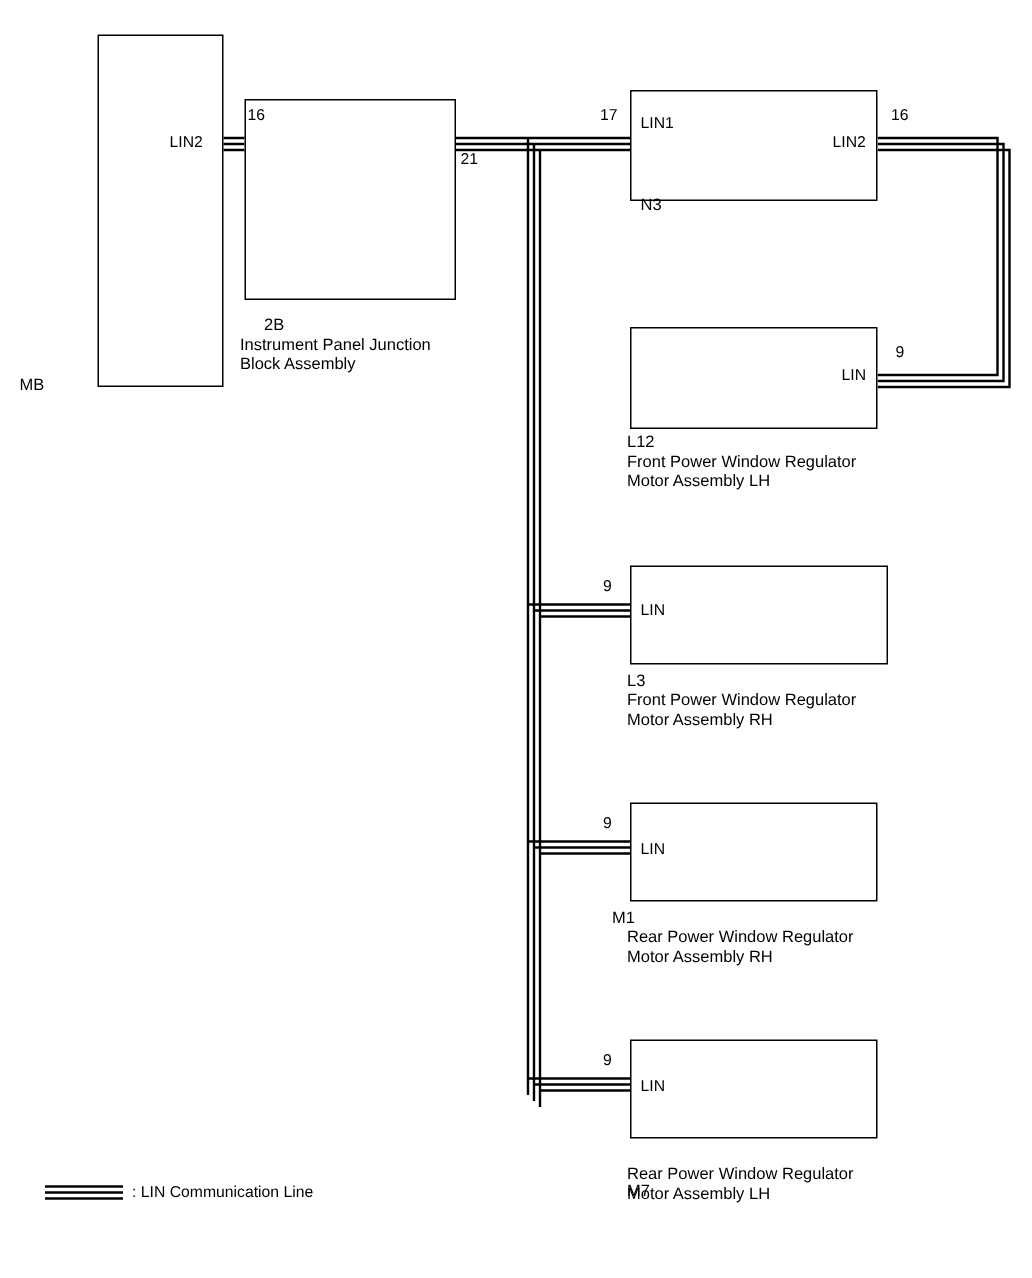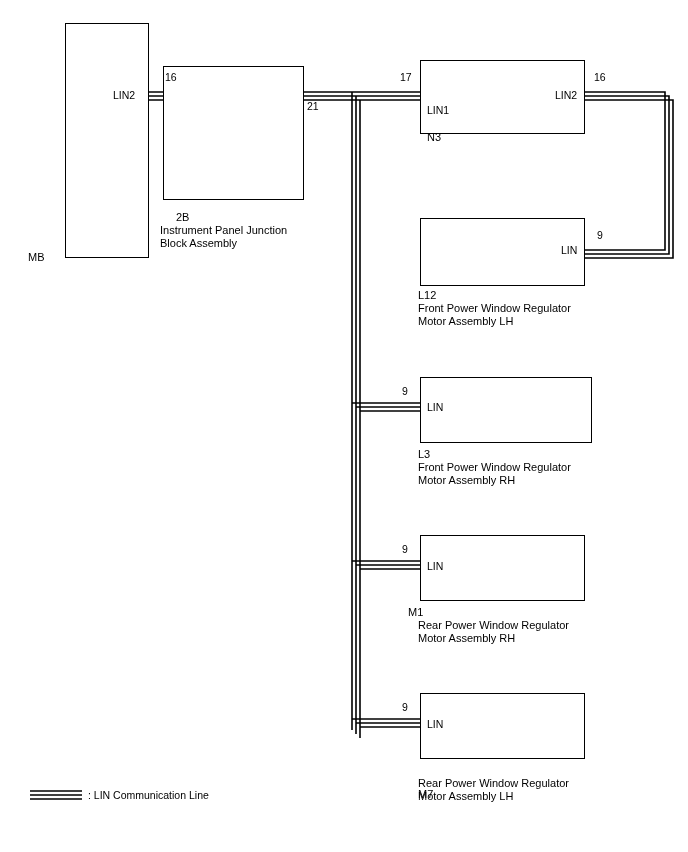--- a/index.html
+++ b/index.html
@@ -105,21 +105,21 @@
   <div class="box" style="left:420px; top:218px; width:165px; height:68px;"></div>
 
   <div class="box" style="left:420px; top:377px; width:172px; height:66px;"></div>
 
   <div class="box" style="left:420px; top:535px; width:165px; height:66px;"></div>
 
   <div class="box" style="left:420px; top:693px; width:165px; height:66px;"></div>
 
   <span class="port" style="left:113px; top:89px;">LIN2</span>
 
-  <span class="port" style="left:427px; top:104px;">LIN1</span>
+  <span class="port" style="left:427px; top:76px;">LIN1</span>
 
   <span class="port" style="left:555px; top:89px;">LIN2</span>
 
   <span class="port" style="left:561px; top:244px;">LIN</span>
 
   <span class="port" style="left:427px; top:401px;">LIN</span>
 
   <span class="port" style="left:427px; top:560px;">LIN</span>
 
   <span class="port" style="left:427px; top:718px;">LIN</span>
@@ -133,21 +133,21 @@
   <span class="pin" style="left:594px; top:71px;">16</span>
 
   <span class="pin" style="left:597px; top:229px;">9</span>
 
   <span class="pin" style="left:402px; top:385px;">9</span>
 
   <span class="pin" style="left:402px; top:543px;">9</span>
 
   <span class="pin" style="left:402px; top:701px;">9</span>
 
-  <span class="lbl" style="left:28px; top:251px;">MB</span>
+  <span class="lbl" style="left:13px; top:251px;">MB</span>
 
   <span class="lbl" style="left:176px; top:211px;">2B</span>
   <span class="lbl" style="left:160px; top:224px; width:200px;">Instrument Panel Junction
 Block Assembly</span>
 
   <span class="lbl" style="left:427px; top:131px;">N3</span>
 
   <span class="lbl" style="left:418px; top:289px;">L12</span>
   <span class="lbl" style="left:418px; top:302px; width:240px;">Front Power Window Regulator
 Motor Assembly LH</span>

